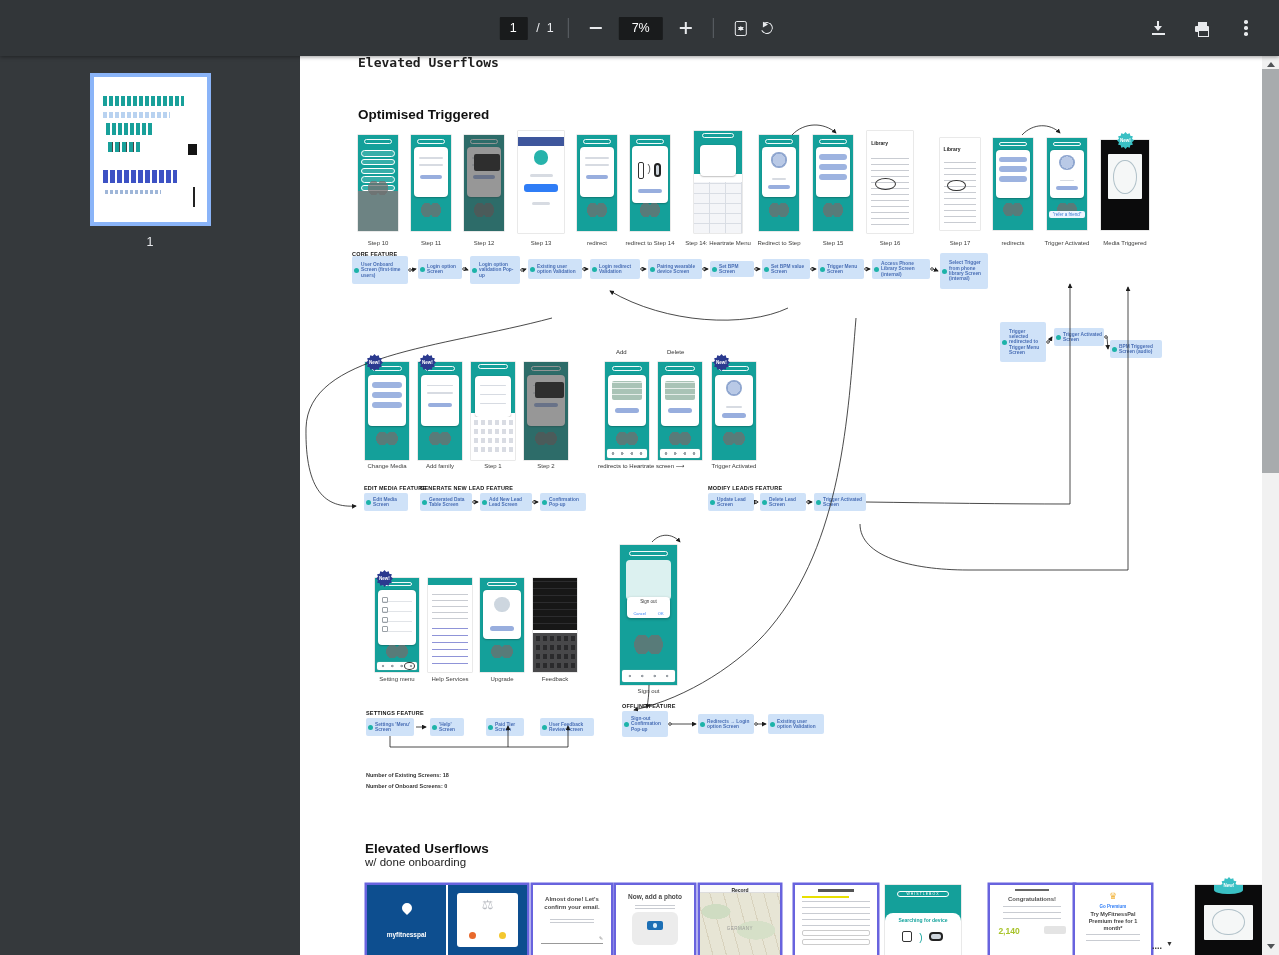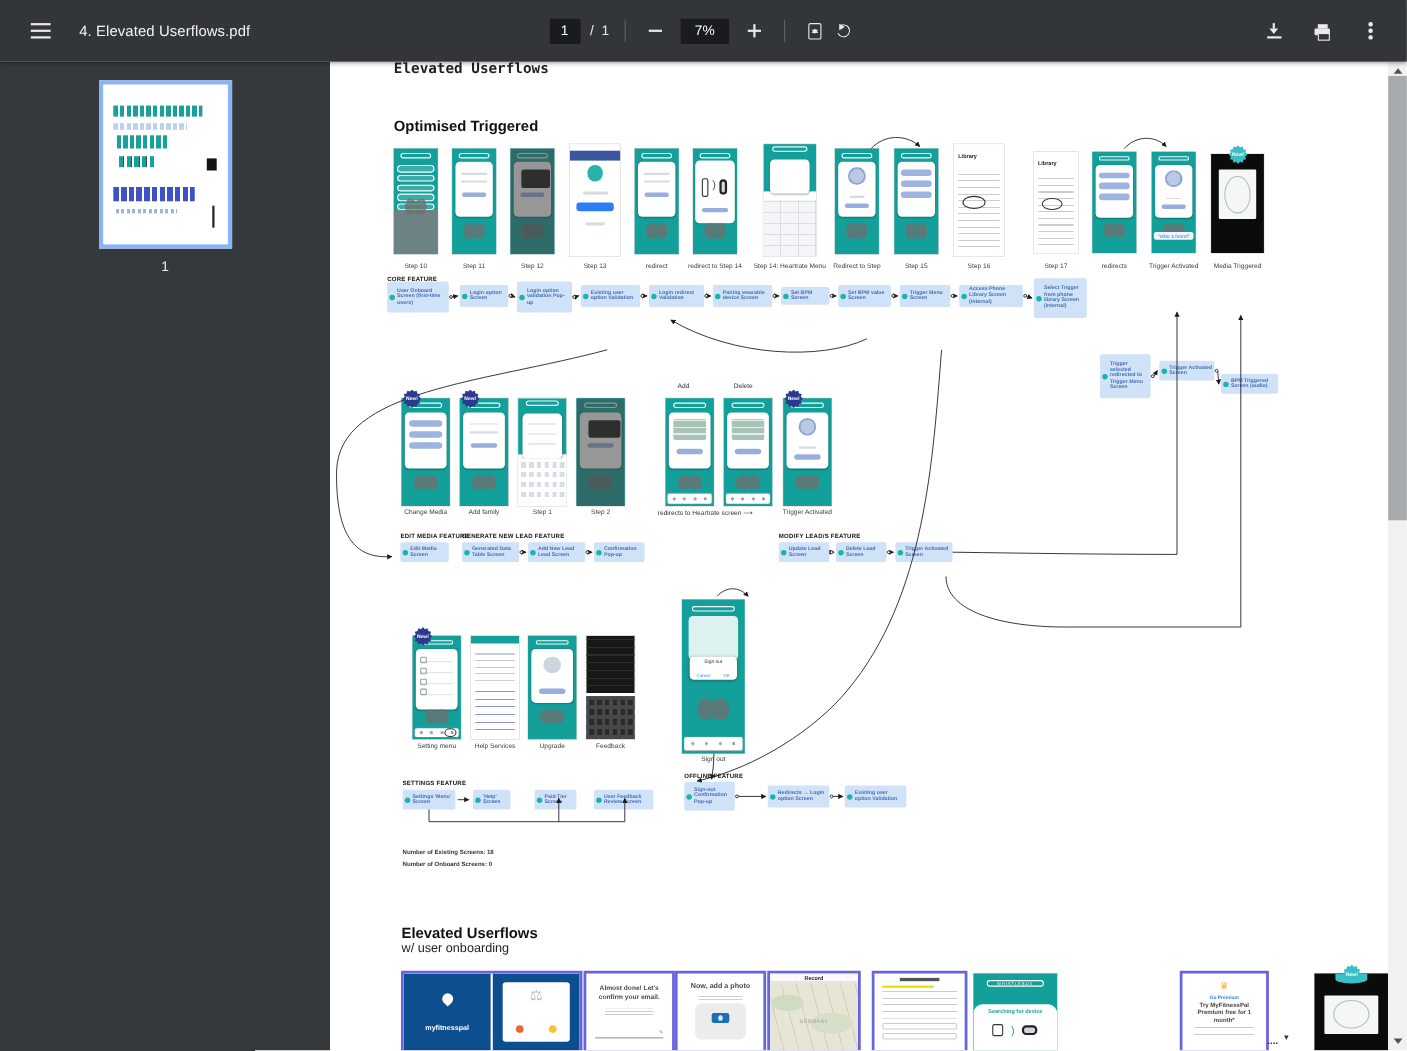--- a/index.html
+++ b/index.html
@@ -208,26 +208,20 @@
   .sb-arrow.up::before{content:"";border:4px solid transparent;border-bottom:5px solid #505356}
   .sb-arrow.down::before{content:"";border:4px solid transparent;border-top:5px solid #505356}
   .sb-thumb{position:absolute;left:0;width:17px;top:13px;height:404px;background:#a8abad}
 </style>
 </head>
 <body>
 
 <div id="app">
 
   <header id="toolbar">
-    <div class="tb-left">
-      <button class="tb-btn">
-          <span class="hamburger"></span>
-        </button>
-      <span class="tb-title">4. Elevated Userflows.pdf</span>
-    </div>
     <div class="tb-center">
       <input class="page-input" value="1" style="">
       <span class="page-total"><span>/</span>  <span>1</span></span>
       <span class="tb-sep"></span>
       <button class="tb-btn">
           <span class="minus-icon"></span>
         </button>
       <span class="zoom-box">7%</span>
       <button class="tb-btn">
           <span class="plus-icon"></span>
@@ -268,21 +262,21 @@
         </div>
       </div>
       <div class="thumb-num">1</div>
     </aside>
 
     <main id="viewer">
       <div id="doc-page">
         <h1 class="h-top">Elevated Userflows</h1>
         <h2 class="h-opt">Optimised Triggered</h2>
         <h2 class="h-elev">Elevated Userflows</h2>
-        <div class="h-elev-sub">w/ user onboarding</div>
+        <div class="h-elev-sub">w/ done onboarding</div>
 
         <svg id="conn-svg" width="962" height="899">
           <defs>
             <marker id="arw" markerWidth="7" markerHeight="7" refX="5" refY="3" orient="auto">
               <path d="M0,0 L6,3 L0,6 Z" fill="#1c1c1c"></path>
             </marker>
           </defs>
           <path class="cpath" marker-end="url(#arw)" d="M252,262 C140,292 8,298 6,372 C5,436 26,452 56,450"></path>
           <path class="cpath" marker-end="url(#arw)" d="M556,262 C548,360 542,486 470,572 C442,606 388,642 334,654"></path>
           <path class="cpath" marker-end="url(#arw)" d="M488,252 C446,272 366,268 310,235"></path>
@@ -625,20 +619,27 @@
           </div>
           <div class="ph v-wb-search" style="left: 585px; top: 829px; width: 76px; height: 70px;">
             <div class="lp lp2">WHISTLEBOX</div>
             <div class="wb-card">
               <div class="wb-t">Searching for device</div>
               <div class="dev-ph d2"></div>
               <div class="dev-par d2p">)</div>
               <div class="dev-w d2w"></div>
             </div>
           </div>
+          <div class="ph v-congrats pborder" style="left: 690px; top: 829px; width: 84px; height: 70px;">
+            <div class="cg-hd"></div>
+            <div class="cg-t">Congratulations!</div>
+            <div class="lines cg-lines"></div>
+            <div class="cg-val">2,140</div>
+            <div class="cg-btn"></div>
+          </div>
           <div class="ph v-premium pborder" style="left: 775px; top: 829px; width: 76px; height: 70px;">
             <div class="pm-crown">♛</div>
             <div class="pm-eb">Go Premium</div>
             <div class="pm-t">Try MyFitnessPal Premium free for 1 month*</div>
             <div class="lines pm-lines"></div>
           </div>
           <div class="ph v-media-black2" style="left: 895px; top: 829px; width: 67px; height: 70px;">
             <div class="mb2-blob"></div>
             <div class="msq" style="top:28%">
               <div class="mcirc"></div>

